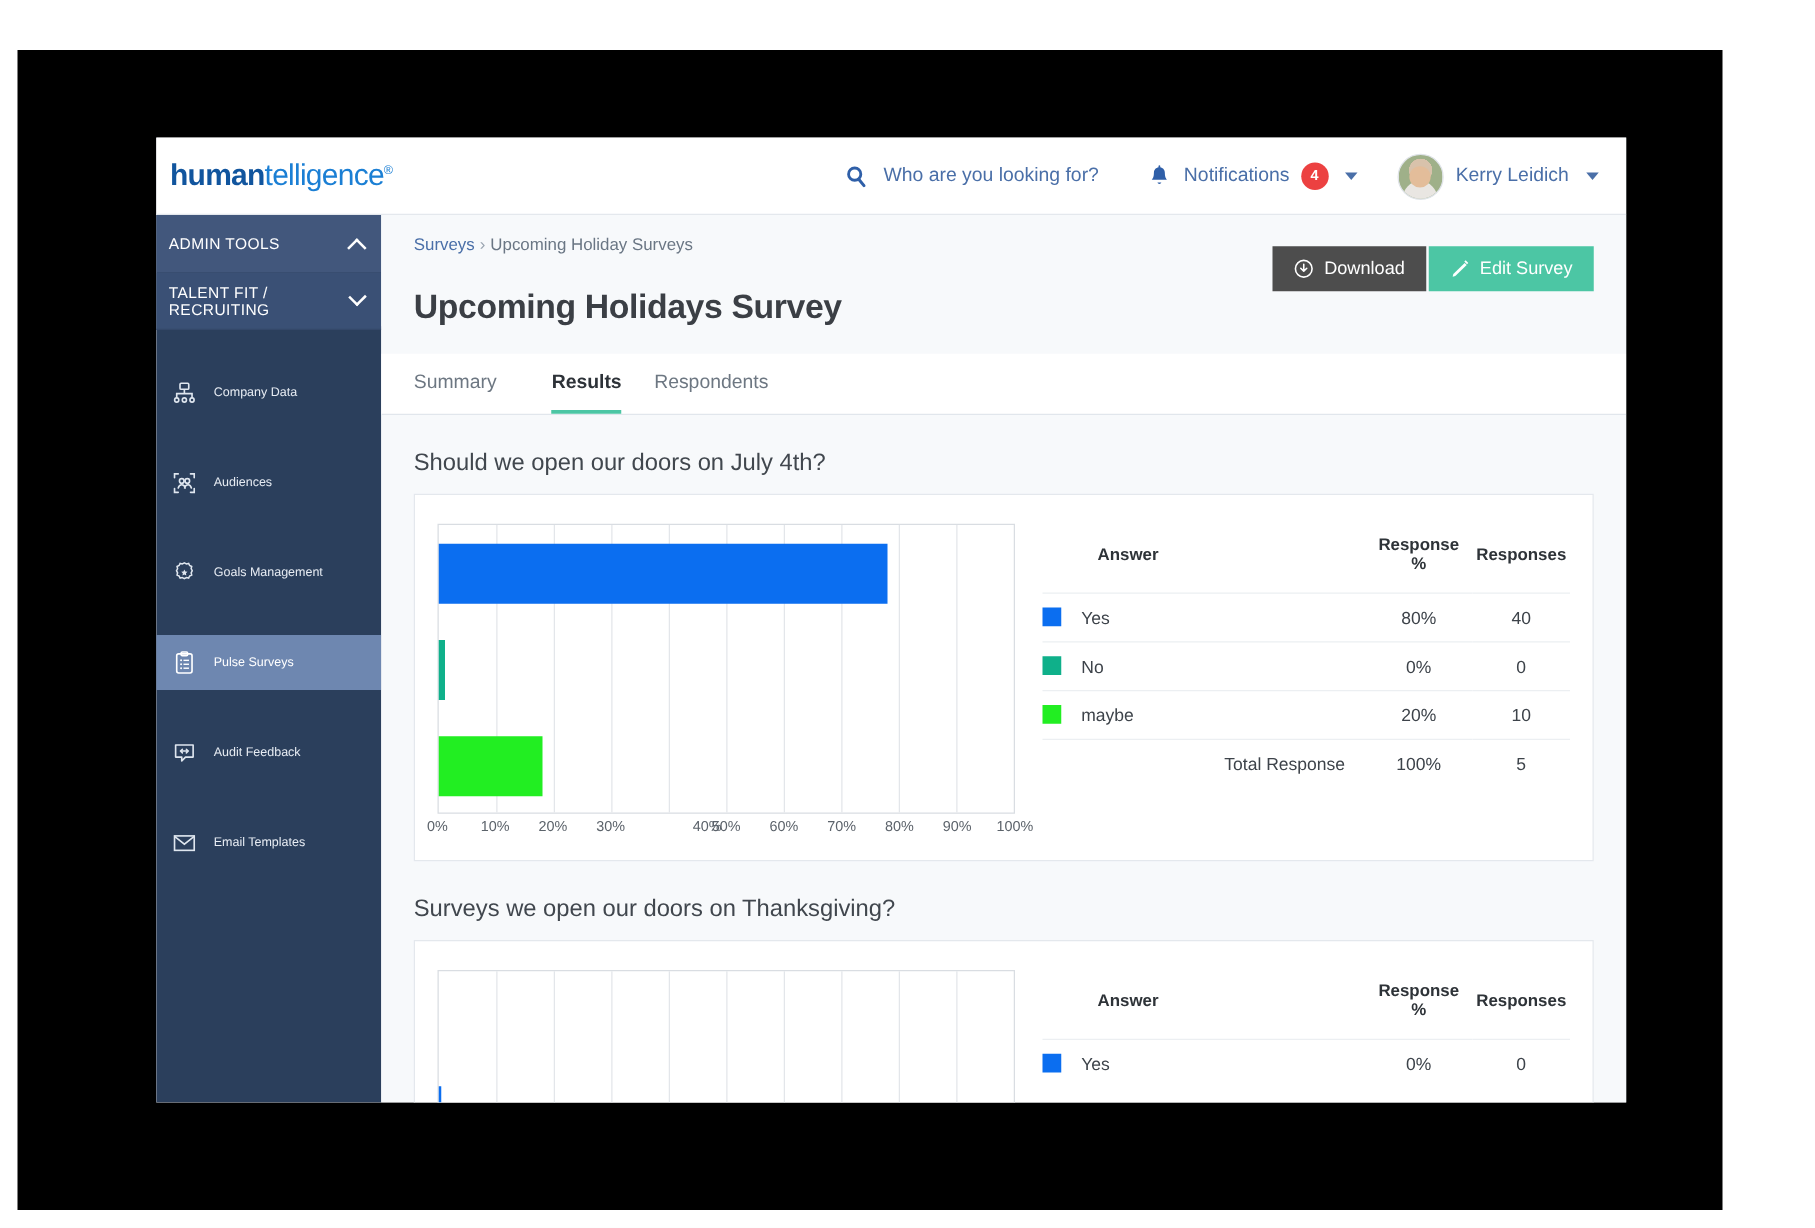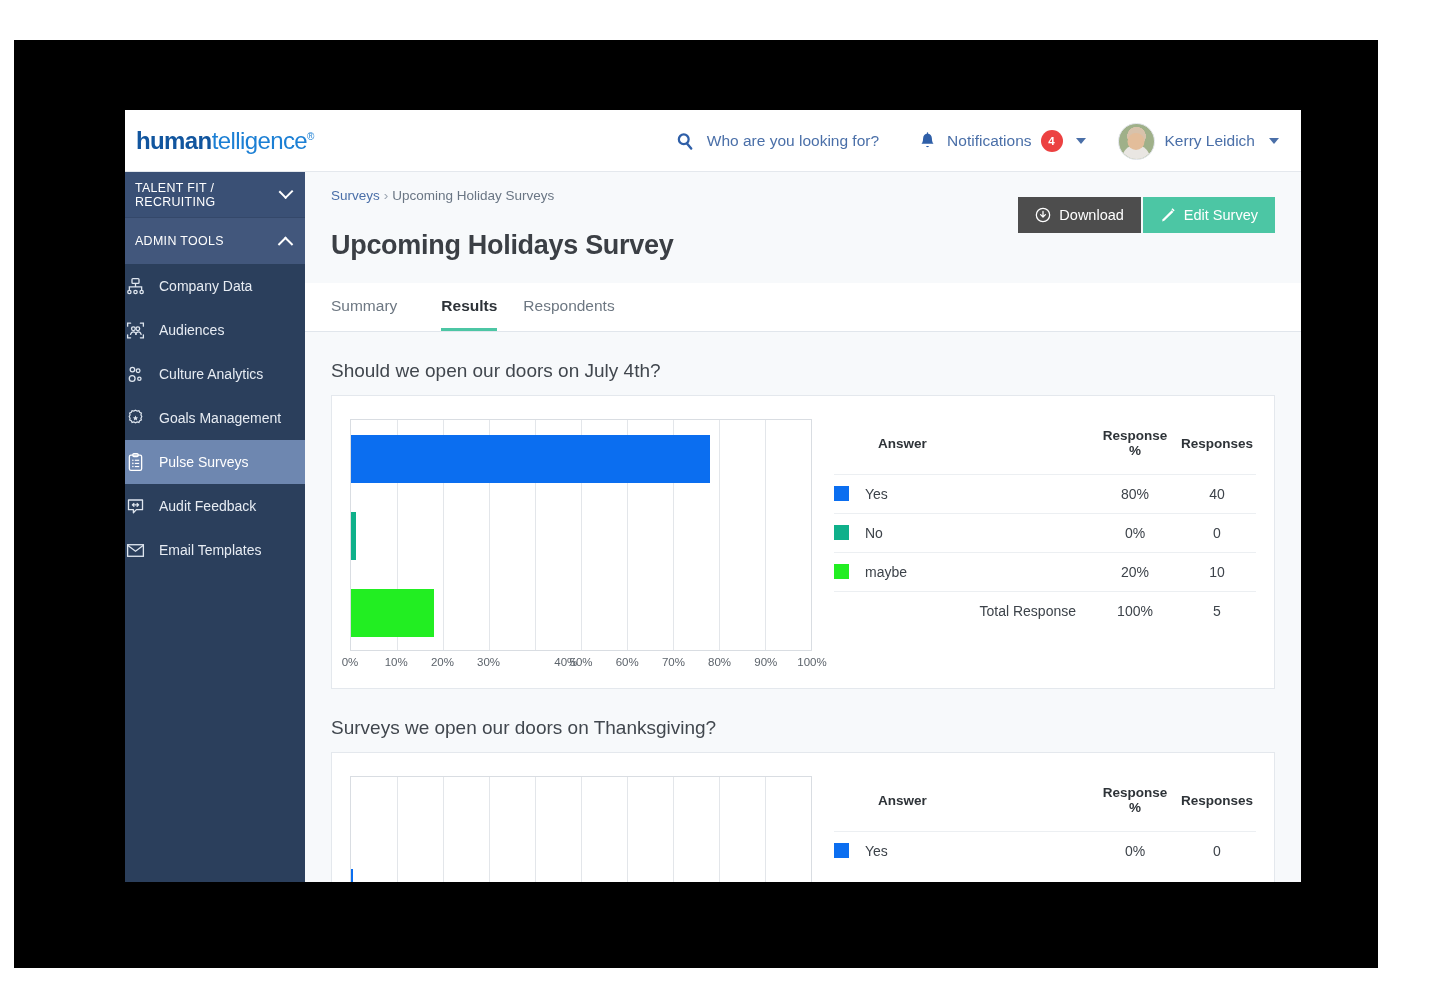--- a/index.html
+++ b/index.html
@@ -51,22 +51,22 @@
   
   .sidebar { width:180px; background:#2b3f5c; flex:0 0 180px; }
   .sb-group { height:46px; display:flex; align-items:center; justify-content:space-between;
     padding:0 14px 0 10px; color:#ffffff; font-size:12.4px; letter-spacing:.35px; }
   .sb-group.g1 { background:#3a5075; border-bottom:1px solid #34486a;}
   .sb-group.g2 { background:#44598080; background:#42577c; }
   .chev { width:11px; height:11px; border-right:2px solid #fff; border-bottom:2px solid #fff; }
   .chev.down { transform:rotate(45deg) translate(-2px,-2px); }
   .chev.up { transform:rotate(-135deg) translate(-2px,-2px); }
 
-  .sb-item { height:44px; display:flex; align-items:center; gap:13px; 
-    color:#e7ecf3; font-size:14px; }
+  .sb-item { height:44px; display:flex; align-items:center; gap:13px; padding-left:12px;
+    color:#e7ecf3; font-size:10px;margin-top:28px; }
   .sb-item.active { background:#6e87b0; color:#ffffff; }
   .sb-ico { width:21px; height:21px; flex:0 0 21px; display:block; }
 
   
   .main { flex:1; background:#f7f9fb; overflow:hidden; position:relative; }
 
   .page-head { background:#f7f9fb; padding:16px 26px 0 26px; position:relative; }
   .crumb { font-size:13.5px; color:#6a7684; }
   .crumb a { color:#4a6fa8; text-decoration:none; }
   .crumb .sep { color:#9aa4b0; margin:0 4px; }
@@ -155,28 +155,28 @@
           <span class="caret"></span>
         </div>
 
       </div>
     </div>
 
     <div class="body">
 
       <nav class="sidebar">
 
+        <div class="sb-group g2">
+          <span>ADMIN TOOLS</span>
+          <span class="chev up"></span>
+        </div>
+
         <div class="sb-group g1">
           <span>TALENT FIT / RECRUITING</span>
           <span class="chev down"></span>
-        </div>
-
-        <div class="sb-group g2">
-          <span>ADMIN TOOLS</span>
-          <span class="chev up"></span>
         </div>
 
         <div class="sb-item">
           <svg class="sb-ico" viewBox="0 0 24 24">
             <rect x="8" y="3" width="8" height="5.5" rx="1" fill="none" stroke="#dfe6ef" stroke-width="1.5"></rect>
             <path d="M12 8.5v4M5 16.5v-4h14v4" fill="none" stroke="#dfe6ef" stroke-width="1.5"></path>
             <circle cx="5" cy="18.3" r="1.9" fill="none" stroke="#dfe6ef" stroke-width="1.5"></circle>
             <circle cx="12" cy="18.3" r="1.9" fill="none" stroke="#dfe6ef" stroke-width="1.5"></circle>
             <circle cx="19" cy="18.3" r="1.9" fill="none" stroke="#dfe6ef" stroke-width="1.5"></circle>
           </svg>
@@ -186,29 +186,20 @@
         <div class="sb-item">
           <svg class="sb-ico" viewBox="0 0 24 24">
             <path d="M3 7V3.6h3.4M21 7V3.6h-3.4M3 17v3.4h3.4M21 17v3.4h-3.4" fill="none" stroke="#dfe6ef" stroke-width="1.5" stroke-linecap="round"></path>
             <circle cx="9.6" cy="10" r="2.1" fill="none" stroke="#dfe6ef" stroke-width="1.5"></circle>
             <circle cx="14.7" cy="10" r="2.1" fill="none" stroke="#dfe6ef" stroke-width="1.5"></circle>
             <path d="M6.4 16.4c.5-2 1.8-2.9 3.2-2.9s2.7.9 3.2 2.9M12.2 16.4c.5-2 1.8-2.9 3.2-2.9s2.5.9 3 2.9" fill="none" stroke="#dfe6ef" stroke-width="1.5" stroke-linecap="round"></path>
           </svg>
           <span>Audiences</span>
         </div>
 
-        <div class="sb-item">
-          <svg class="sb-ico" viewBox="0 0 24 24">
-            <circle cx="8.5" cy="6.4" r="2.6" fill="none" stroke="#dfe6ef" stroke-width="1.5"></circle>
-            <circle cx="15" cy="7.6" r="2.1" fill="none" stroke="#dfe6ef" stroke-width="1.5"></circle>
-            <circle cx="8.2" cy="16.6" r="3.3" fill="none" stroke="#dfe6ef" stroke-width="1.5"></circle>
-            <circle cx="16.4" cy="16.9" r="1.9" fill="none" stroke="#dfe6ef" stroke-width="1.5"></circle>
-          </svg>
-          <span>Culture Analytics</span>
-        </div>
 
         <div class="sb-item">
           <svg class="sb-ico" viewBox="0 0 24 24">
             <path d="M12 2.6l1.9 1 2-.5.9 1.9 1.9.9-.5 2 1 1.9-1 1.9.5 2-1.9.9-.9 1.9-2-.5-1.9 1-1.9-1-2 .5-.9-1.9-1.9-.9.5-2-1-1.9 1-1.9-.5-2 1.9-.9.9-1.9 2 .5z" fill="none" stroke="#dfe6ef" stroke-width="1.4"></path>
             <path d="M12 8.6l.9 1.9 2 .3-1.5 1.4.4 2-1.8-1-1.8 1 .4-2-1.5-1.4 2-.3z" fill="#dfe6ef"></path>
           </svg>
           <span>Goals Management</span>
         </div>
 
         <div class="sb-item active">

